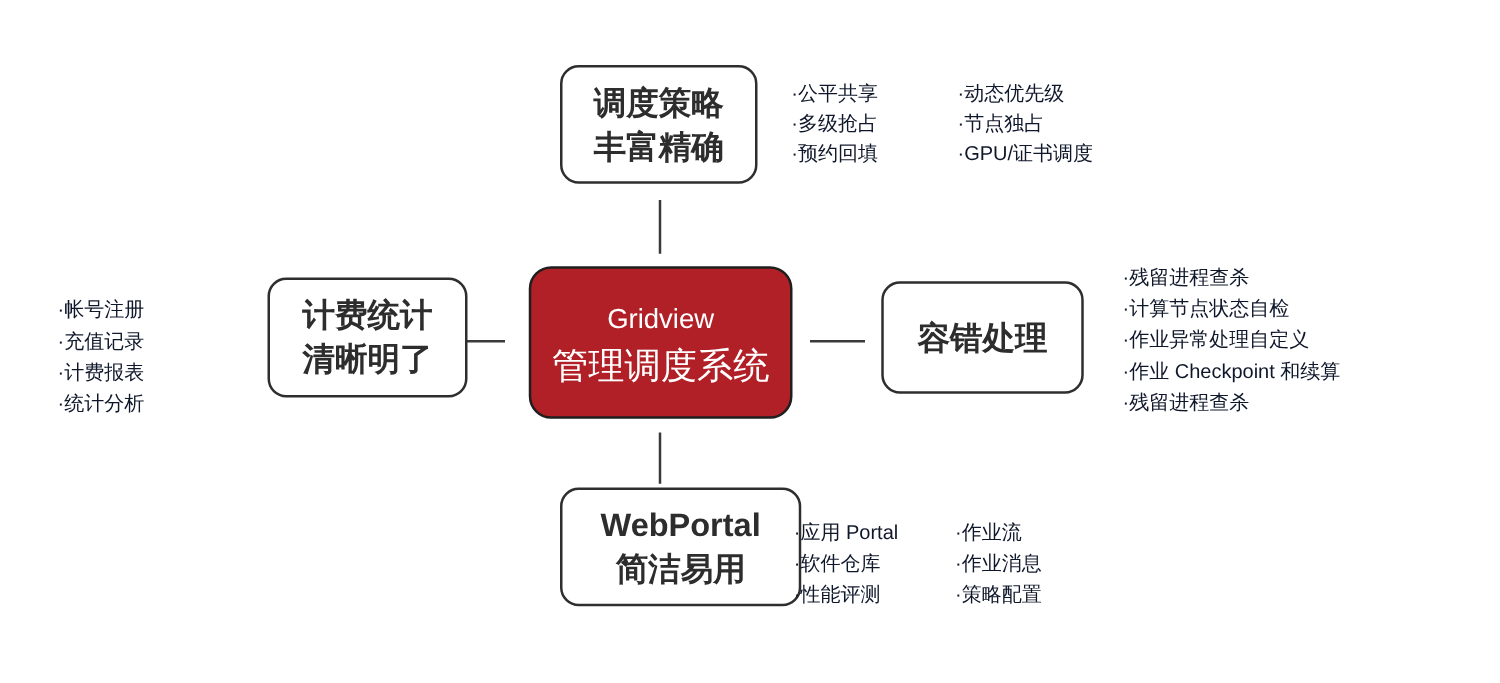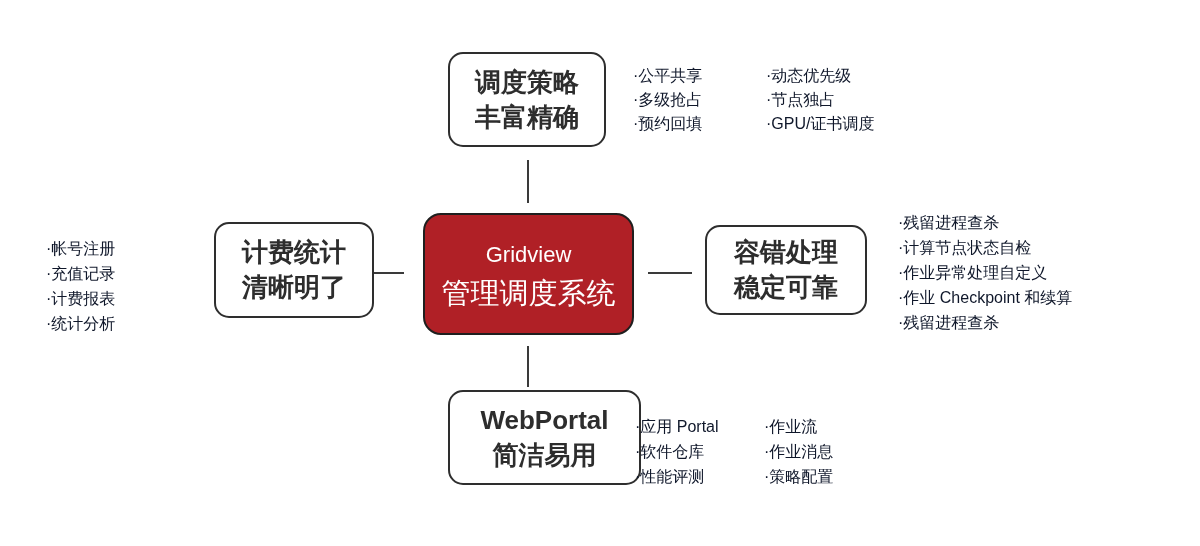--- a/index.html
+++ b/index.html
@@ -97,21 +97,20 @@
   </div>
   <div class="bullets bullets-left">
     <span class="bullet">·帐号注册</span>
     <span class="bullet">·充值记录</span>
     <span class="bullet">·计费报表</span>
     <span class="bullet">·统计分析</span>
   </div>
 
   <div class="node node-right">
     <div class="node-line">容错处理</div>
-    <div class="node-line">稳定可靠</div>
   </div>
   <div class="bullets bullets-right">
     <span class="bullet">·残留进程查杀</span>
     <span class="bullet">·计算节点状态自检</span>
     <span class="bullet">·作业异常处理自定义</span>
     <span class="bullet">·作业 Checkpoint 和续算</span>
     <span class="bullet">·残留进程查杀</span>
   </div>
 
   <div class="node node-bottom">

